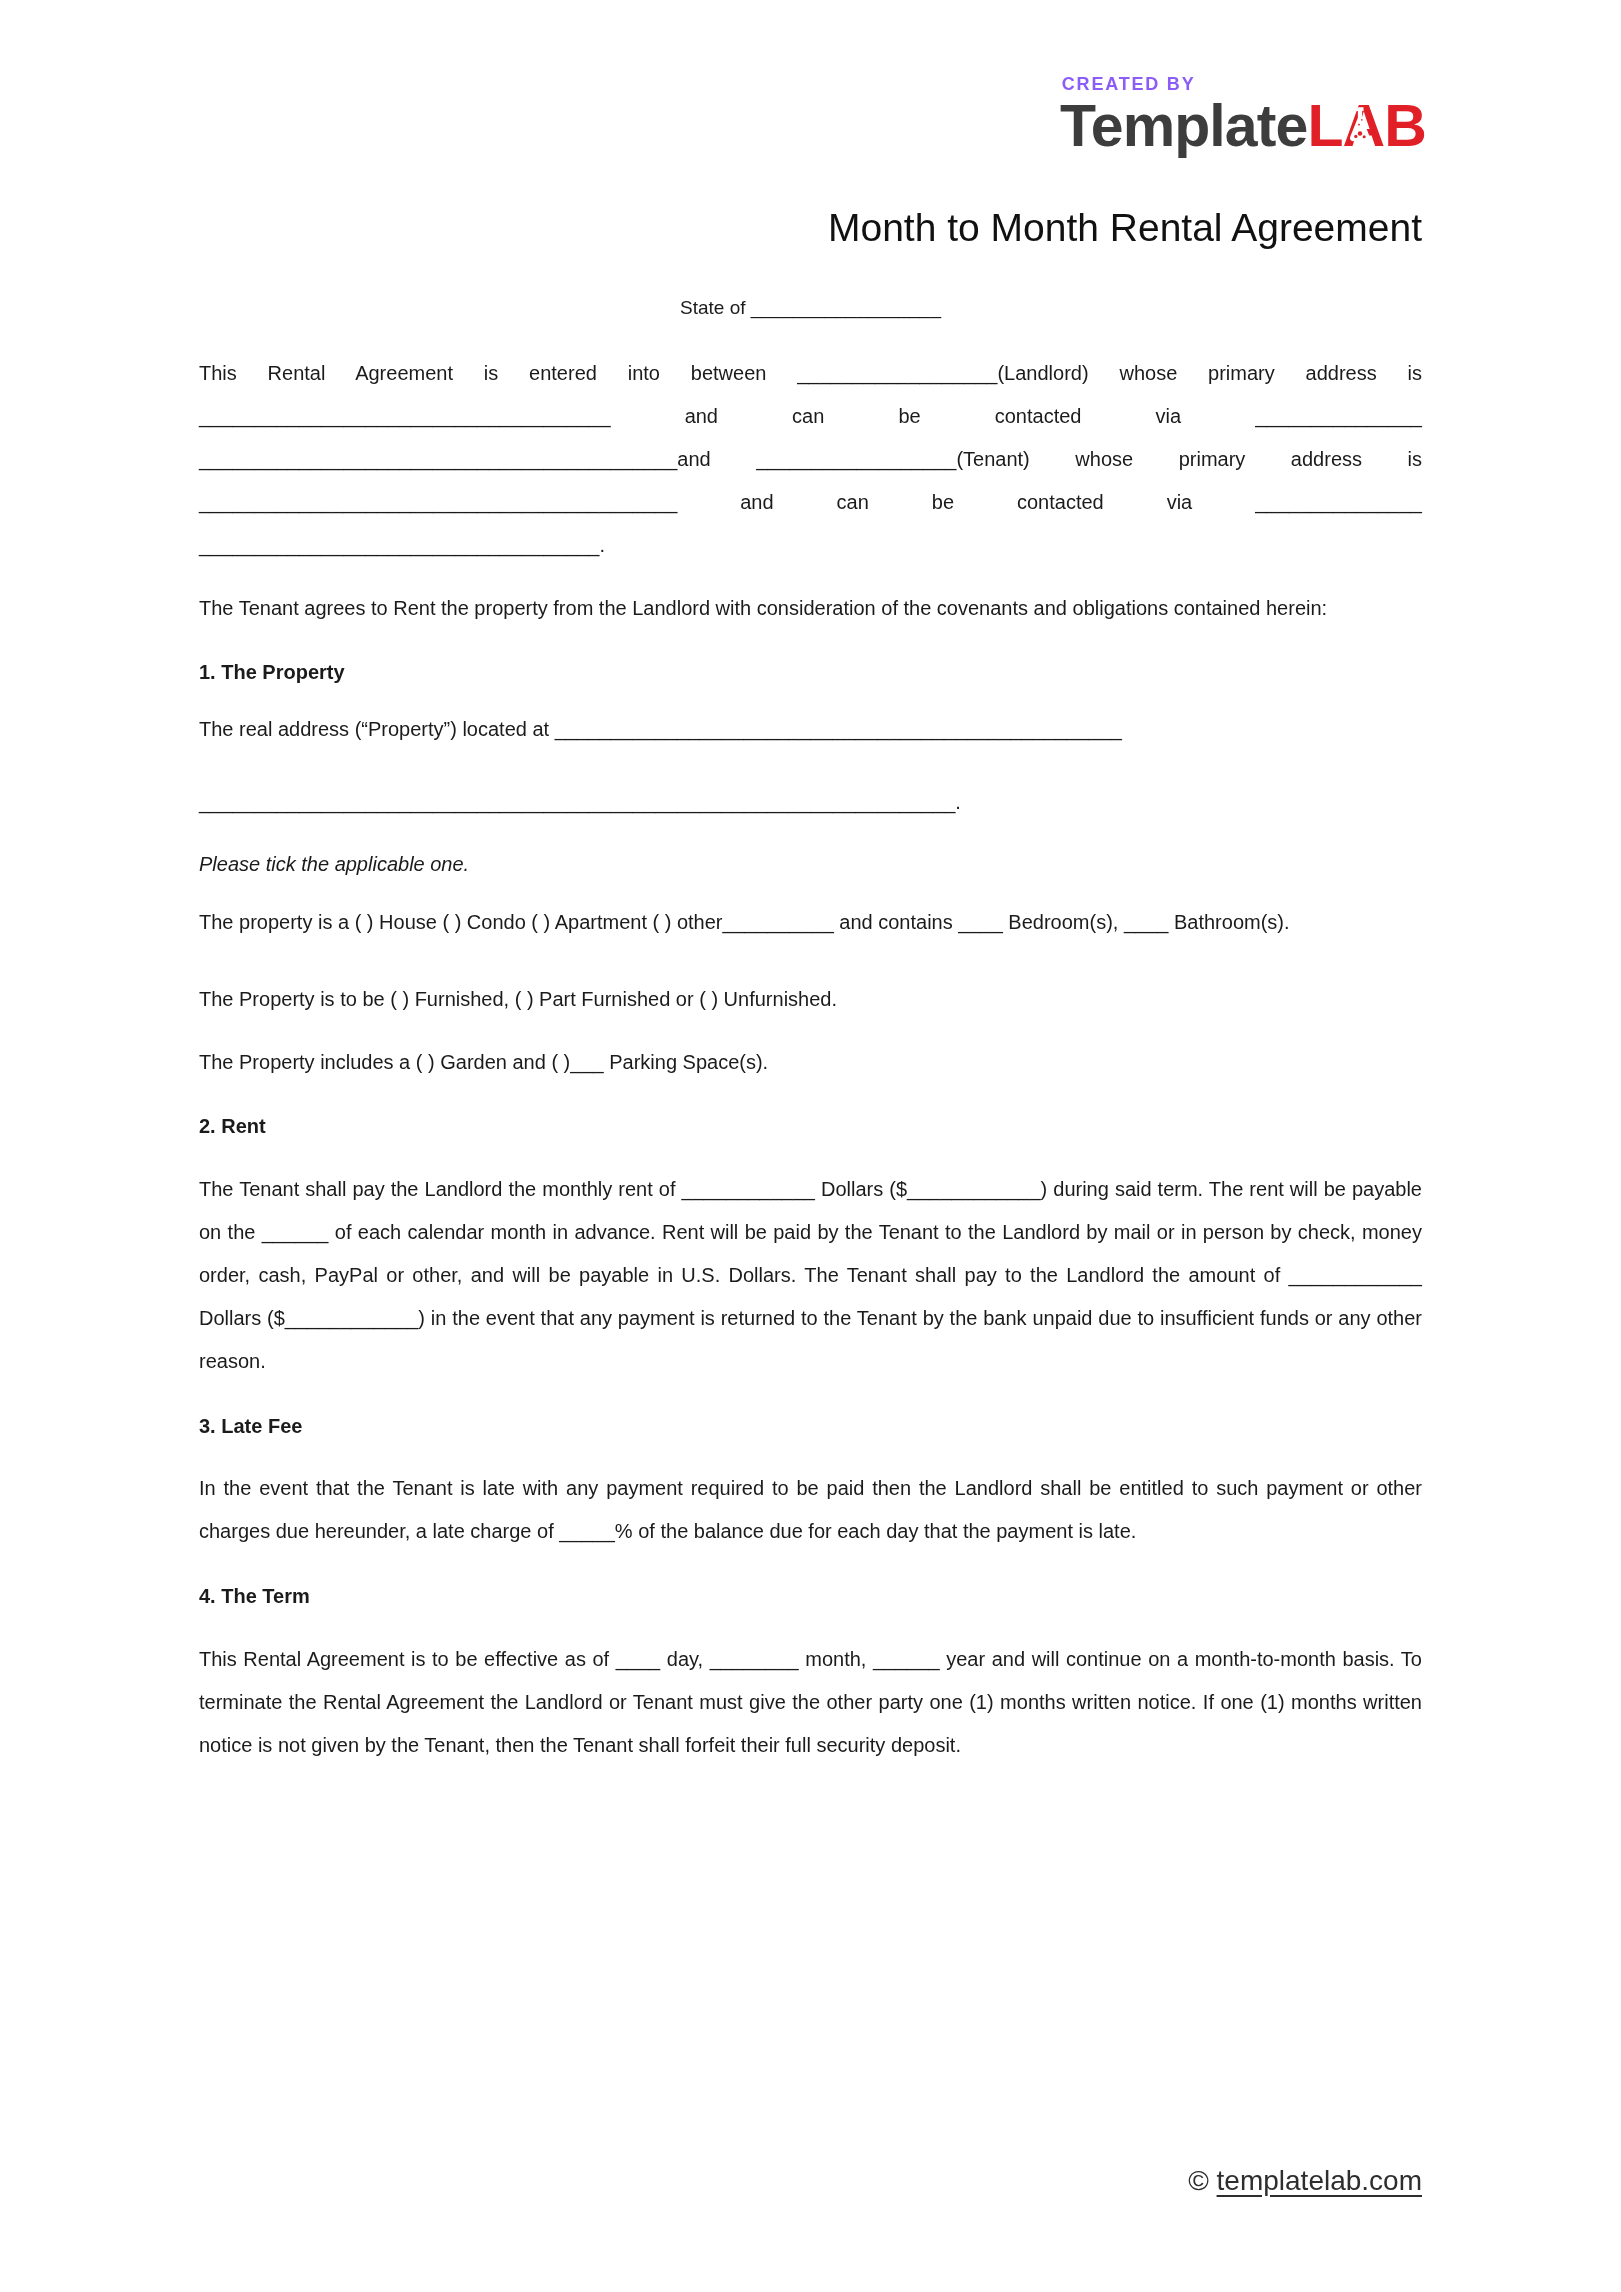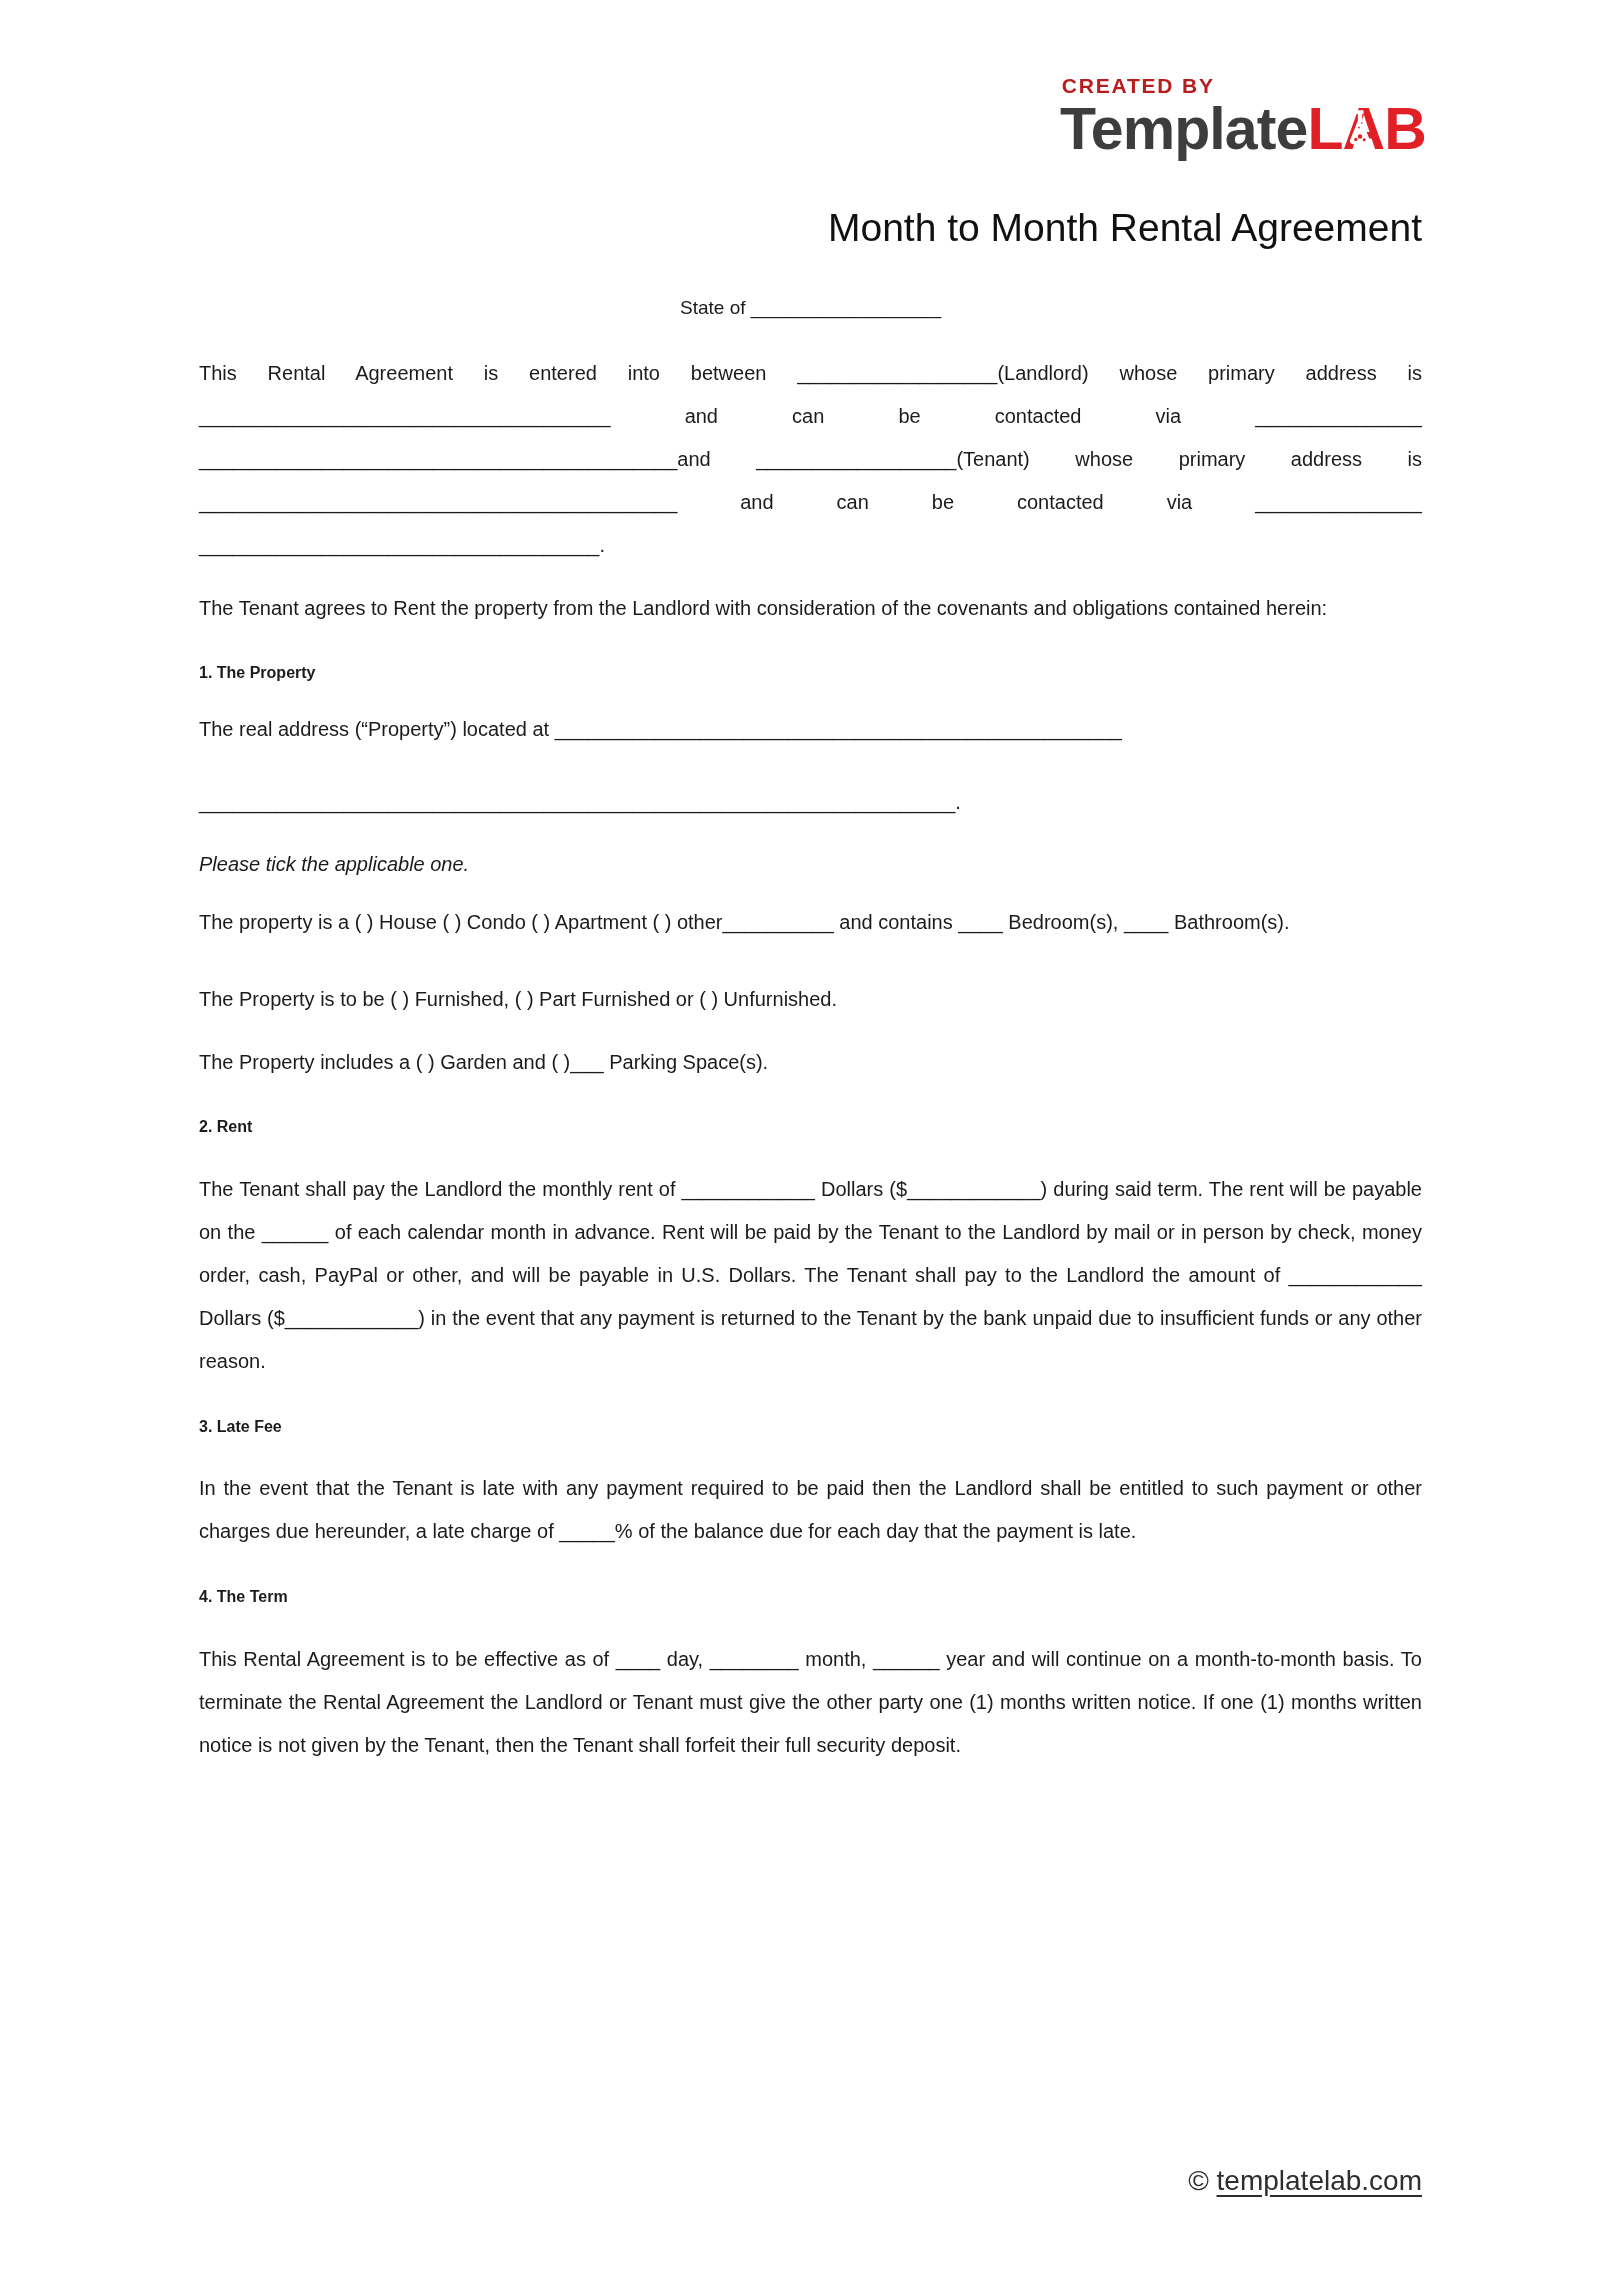--- a/index.html
+++ b/index.html
@@ -16,24 +16,24 @@
 
   
   .logo {
     position: absolute;
     top: 75px;
     right: 195px;
     text-align: left;
     line-height: 1;
   }
   .logo-created {
-    font-size: 21px;
+    font-size: 18px;
     font-weight: 700;
     letter-spacing: 1.8px;
-    color: #b91c1c;
+    color: #8b5cf6;
     margin: 0 0 3.6px 1.8px;
   }
   .logo-brand {
     font-size: 59px;
     font-weight: 700;
     letter-spacing: -0.9px;
     white-space: nowrap;
   }
   .brand-gray { color: #3d3d3d; }
   .brand-red  { color: #e11f26; position: relative; display: inline-block; }
@@ -68,21 +68,21 @@
   }
   .para {
     font-size: 20px;
     line-height: 43px;
     text-align: justify;
     margin: 19.7px 0 0 0;
     word-break: break-word;
   }
   .para.first { margin-top: 23px; }
   .heading {
-    font-size: 16px;
+    font-size: 20px;
     line-height: 43px;
     font-weight: 700;
     margin: 21.5px 0 0 0;
   }
   .located-1 { margin-top: 13.4px; text-align: left; }
   .located-2 { margin-top: 30px; text-align: left; }
   .tick-note { font-style: italic; margin-top: 19.7px; }
   .type-line { margin-top: 15px; }
   .furnished-line { margin-top: 34px; }
   .includes-line { margin-top: 19.7px; }

